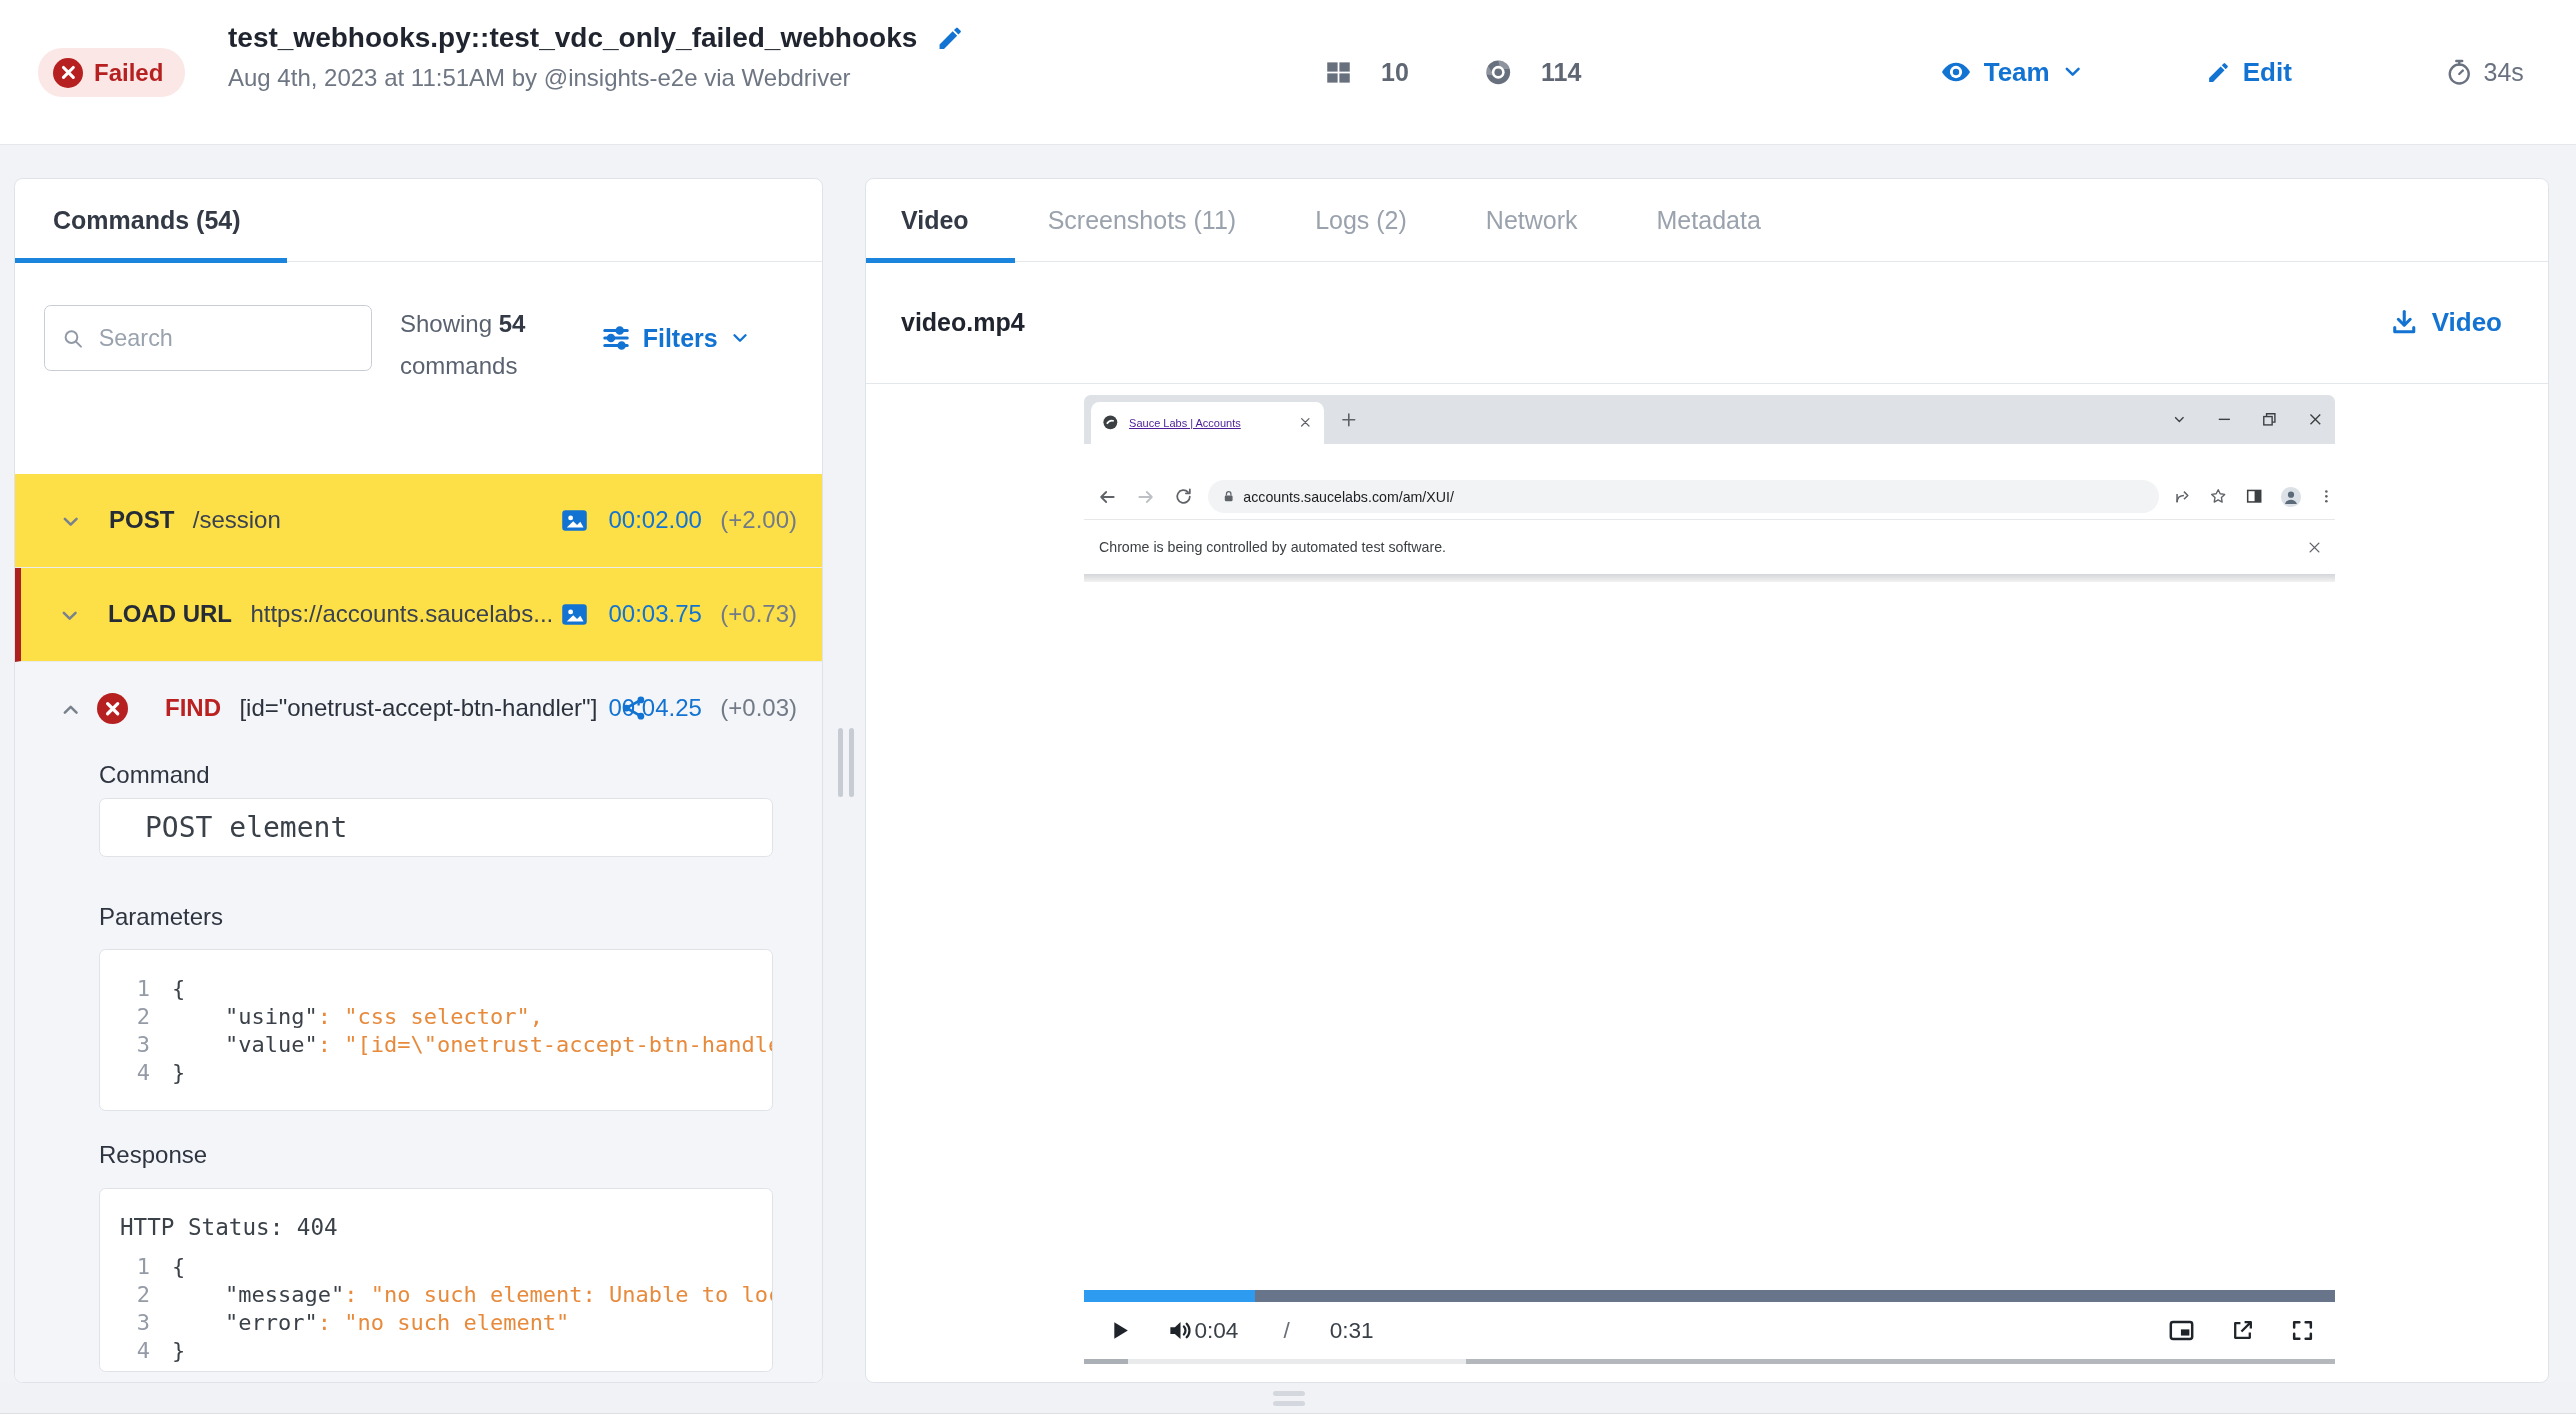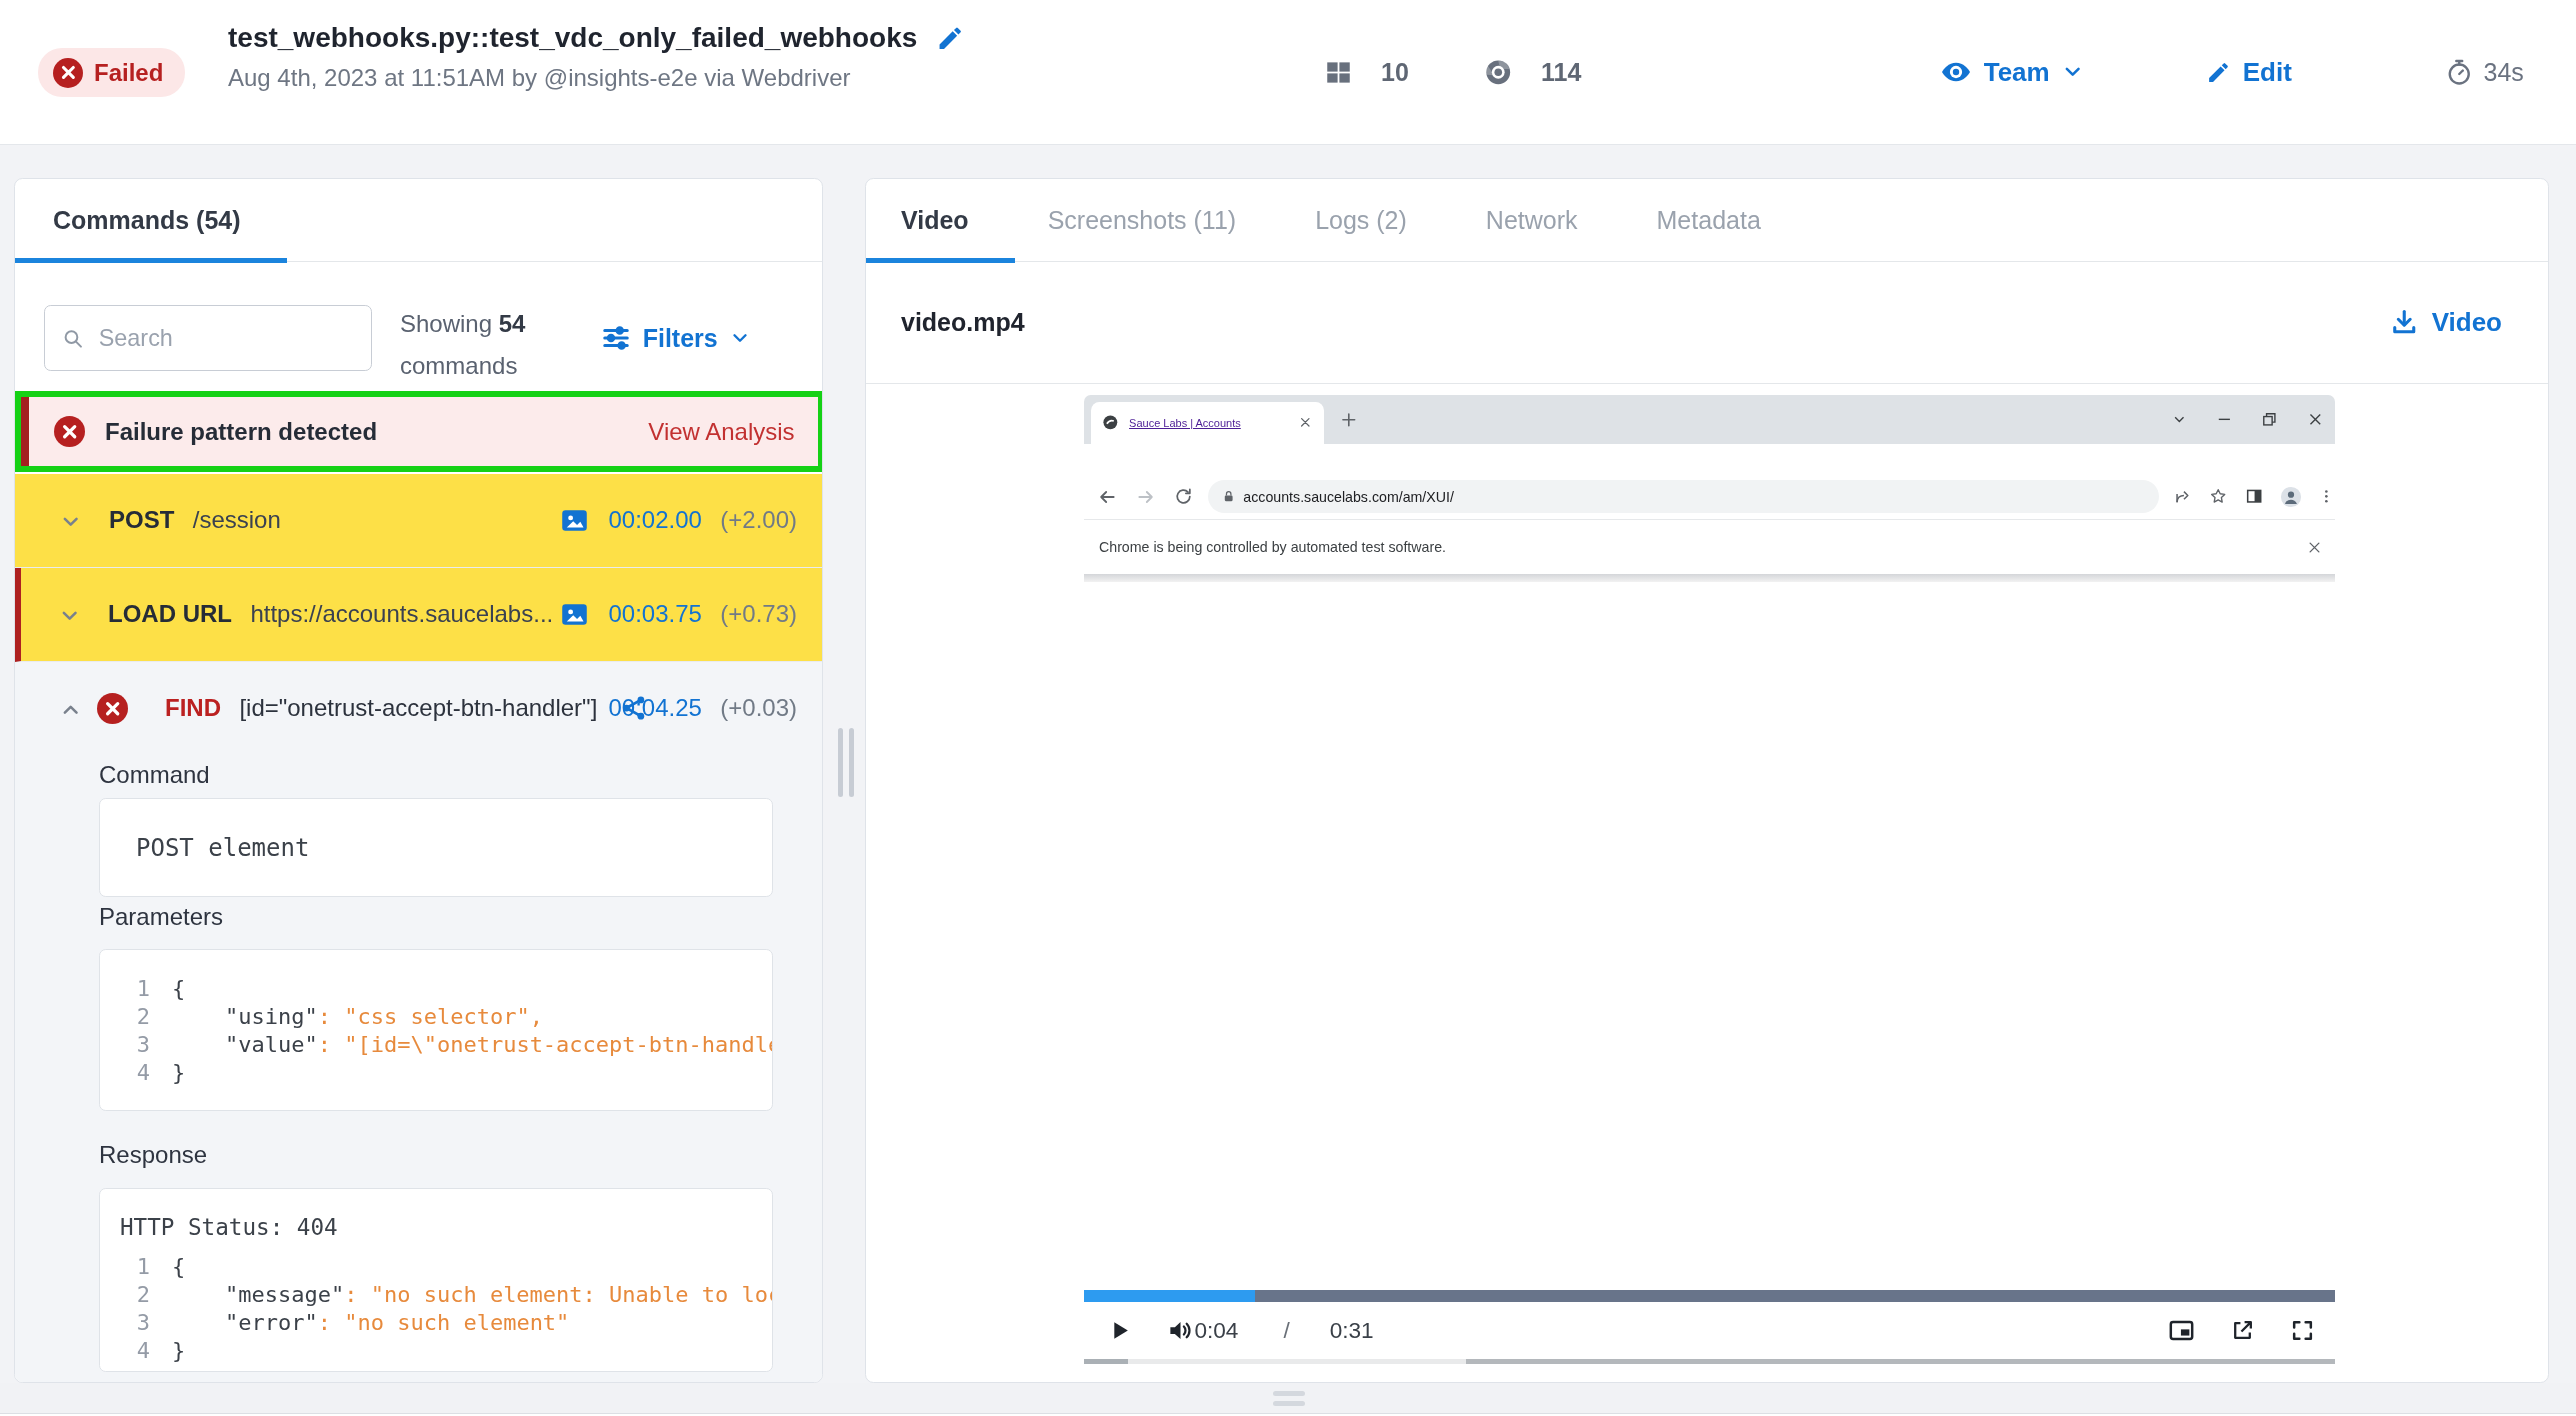--- a/index.html
+++ b/index.html
@@ -201,30 +201,20 @@
         <circle cx="15" cy="6" r="2.2" fill="#1273d2"></circle>
         <circle cx="8" cy="12" r="2.2" fill="#1273d2"></circle>
         <circle cx="16.5" cy="18" r="2.2" fill="#1273d2"></circle>
     </svg>
     <span>Filters</span>
     <svg width="22" height="22" viewBox="0 0 24 24">
         <path d="M6 9l6 6 6-6" fill="none" stroke="#1273d2" stroke-width="2.6" stroke-linecap="round" stroke-linejoin="round"></path>
       </svg>
   </div>
 
-  <div class="alert">
-    <div class="alert-redbar"></div>
-    <span class="circle-x" style="width:31px;height:31px;position:absolute;left:33px;">
-      <svg viewBox="0 0 24 24">
-          <path d="M5 5 L19 19 M19 5 L5 19" stroke="#fff" stroke-width="4.5" stroke-linecap="round"></path>
-        </svg>
-    </span>
-    <span class="alert-text">Failure pattern detected</span>
-    <span class="alert-action">View Analysis</span>
-  </div>
 
   <div class="cmd-row" style="top:295px;">
     <span class="chev">
       <svg width="23.4" height="23.4" viewBox="0 0 24 24">
           <path d="M6 9l6 6 6-6" fill="none" stroke="#79818d" stroke-width="2.6" stroke-linecap="round" stroke-linejoin="round"></path>
         </svg>
     </span>
     <div class="cmd-main">
       <span class="cmd-method">POST</span>
       <span class="cmd-target">/session</span>
@@ -289,21 +279,21 @@
             </svg>
         </span>
       </div>
       <div class="cmd-right">
         <span class="cmd-time">00:04.25</span>
         <span class="cmd-delta">(+0.03)</span>
       </div>
     </div>
 
     <div class="sec-label" style="top:99px;">Command</div>
-    <div class="code-box" style="top:136px;height:99px;display:flex;align-items:center;padding-left:36px;font-size:24px;">
+    <div class="code-box" style="top:136px;height:59px;display:flex;align-items:center;padding-left:45px;font-size:28px;">
       <span>POST element</span>
     </div>
 
     <div class="sec-label" style="top:241px;">Parameters</div>
     <div class="code-box" style="top:287px;height:162px;padding:25px 0 0 20px;">
       <div class="code-line"><span class="ln">1</span><span class="tok-key">{</span></div>
       <div class="code-line"><span class="ln">2</span><span class="tok-key">    "using"</span><span class="tok-val">: "css selector",</span></div>
       <div class="code-line"><span class="ln">3</span><span class="tok-key">    "value"</span><span class="tok-val">: "[id=\"onetrust-accept-btn-handler\"]"</span></div>
       <div class="code-line"><span class="ln">4</span><span class="tok-key">}</span></div>
     </div>

